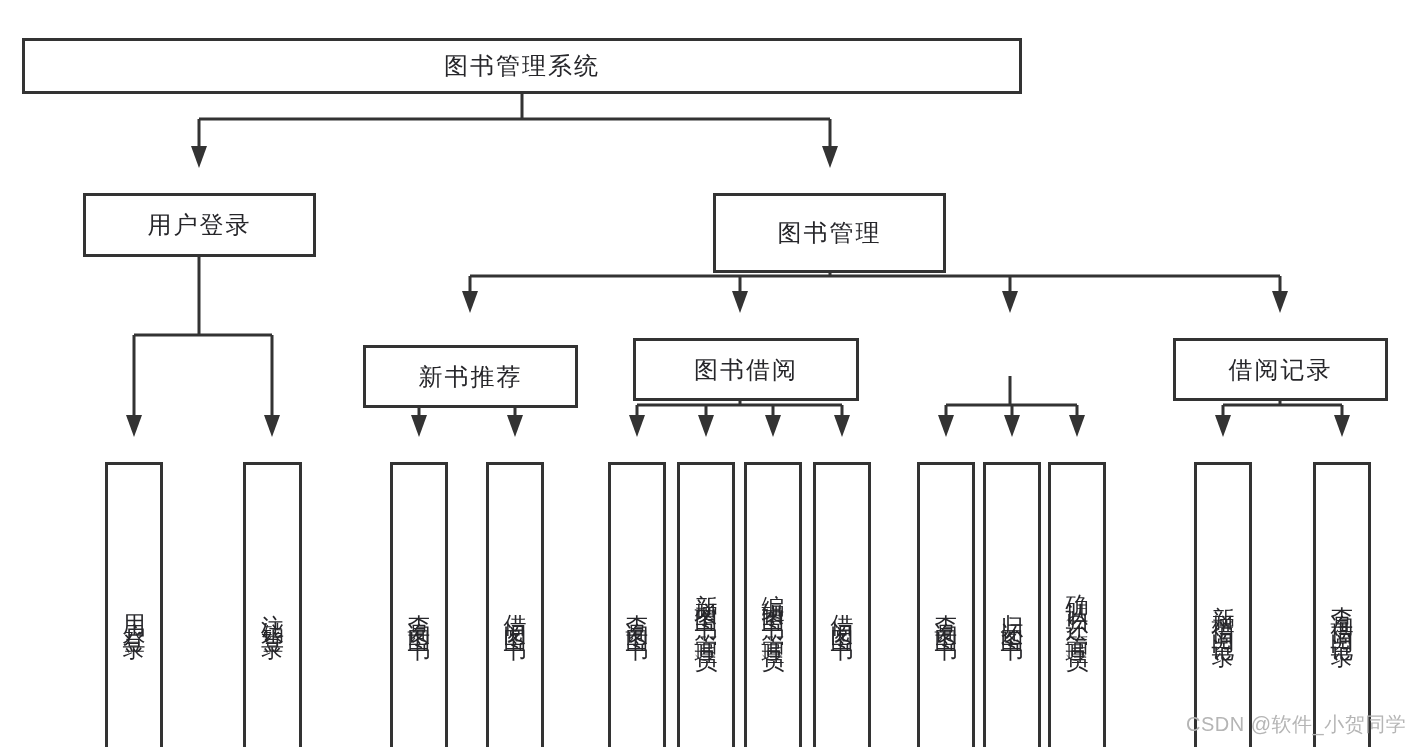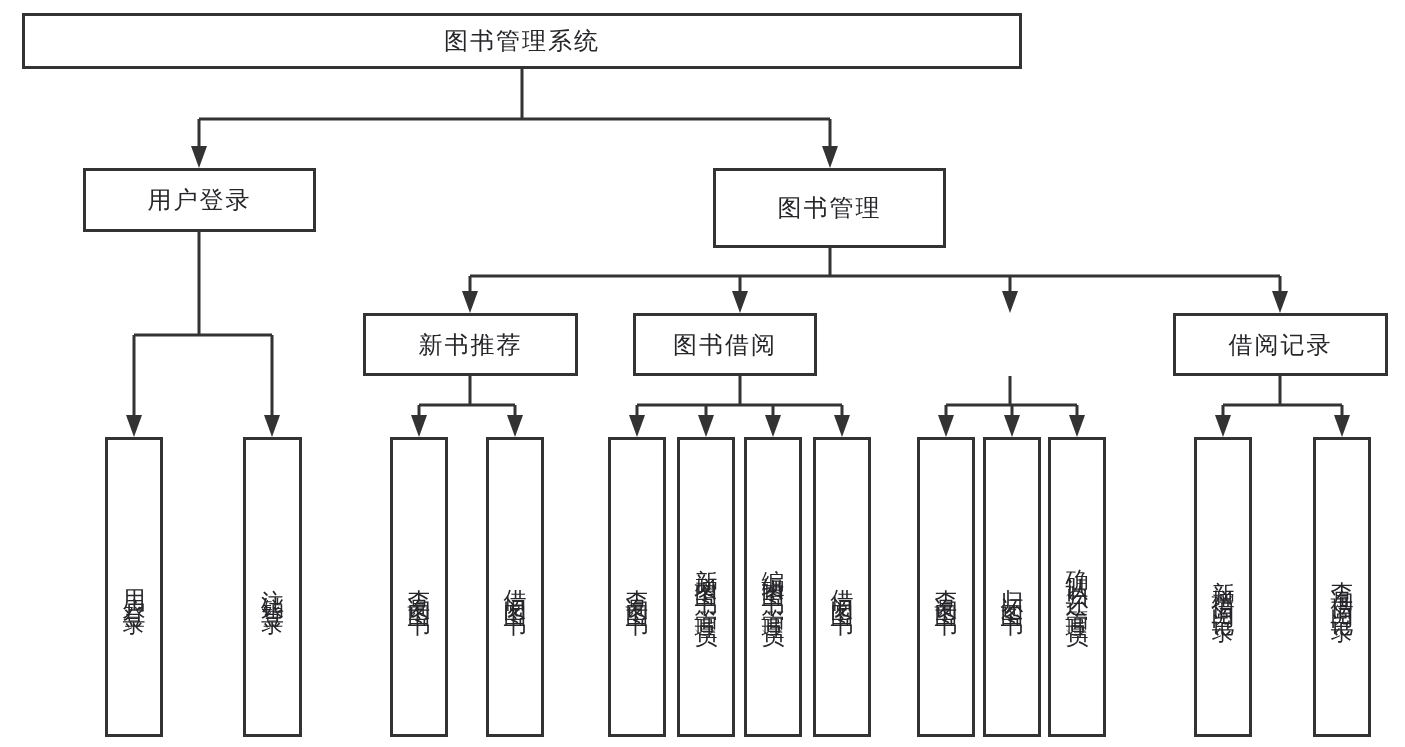--- a/index.html
+++ b/index.html
@@ -18,20 +18,21 @@
   }
   svg.links{position:absolute;left:0;top:0;width:1405px;height:747px;}
   .lk{stroke:var(--line);stroke-width:3;fill:none;}
   .ah{fill:var(--line);stroke:none;}
   .box{
     position:absolute;box-sizing:border-box;
     border:3px solid var(--line);
     background:var(--background);
     display:flex;align-items:center;justify-content:center;
     color:var(--text);
+    margin-top:25px;
   }
   .hbox{font-size:24px;letter-spacing:2px;white-space:nowrap;}
   .vbox{font-size:23px;}
   .vtext{
     writing-mode:vertical-rl;
     text-orientation:mixed;
     letter-spacing:8px;
     line-height:1;
     white-space:nowrap;
   }
@@ -87,24 +88,24 @@
     <span>图书管理系统</span>
   </div>
 
   <div class="box hbox" style="left:83px;top:168px;width:233px;height:64px;">
     <span>用户登录</span>
   </div>
   <div class="box hbox" style="left:713px;top:168px;width:233px;height:80px;">
     <span>图书管理</span>
   </div>
 
-  <div class="box hbox" style="left:363px;top:313px;width:215px;height:63px;">
+  <div class="box hbox" style="left:363px;top:320px;width:215px;height:63px;">
     <span>新书推荐</span>
   </div>
-  <div class="box hbox" style="left:633px;top:313px;width:184px;height:63px;">
+  <div class="box hbox" style="left:633px;top:313px;width:226px;height:63px;">
     <span>图书借阅</span>
   </div>
   <div class="box hbox" style="left:1173px;top:313px;width:215px;height:63px;">
     <span>借阅记录</span>
   </div>
 
   <div class="box vbox" style="left:105px;top:437px;width:58px;height:300px;">
     <span class="vtext">用户登录</span>
   </div>
   <div class="box vbox" style="left:243px;top:437px;width:59px;height:300px;">
@@ -141,14 +142,15 @@
     <span class="vtext">确认归还（管理员）</span>
   </div>
 
   <div class="box vbox" style="left:1194px;top:437px;width:58px;height:300px;">
     <span class="vtext">新增借阅记录</span>
   </div>
   <div class="box vbox" style="left:1313px;top:437px;width:58px;height:300px;">
     <span class="vtext">查询借阅记录</span>
   </div>
 
+  <div class="watermark">CSDN @软件_小贺同学</div>
 
 </div>
 
 </body></html>

